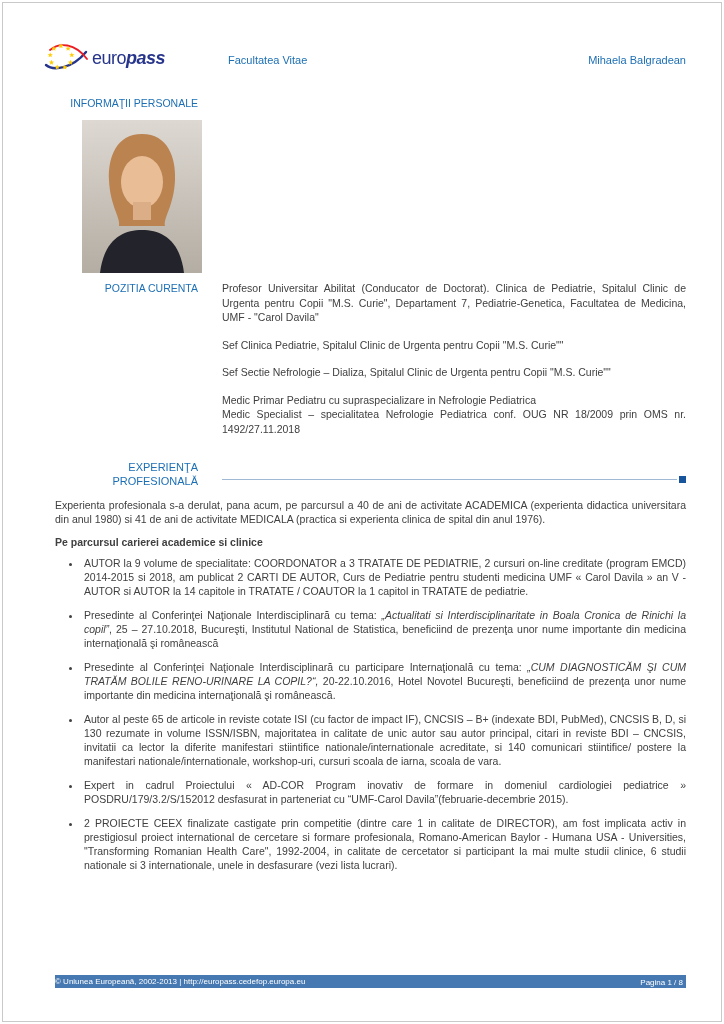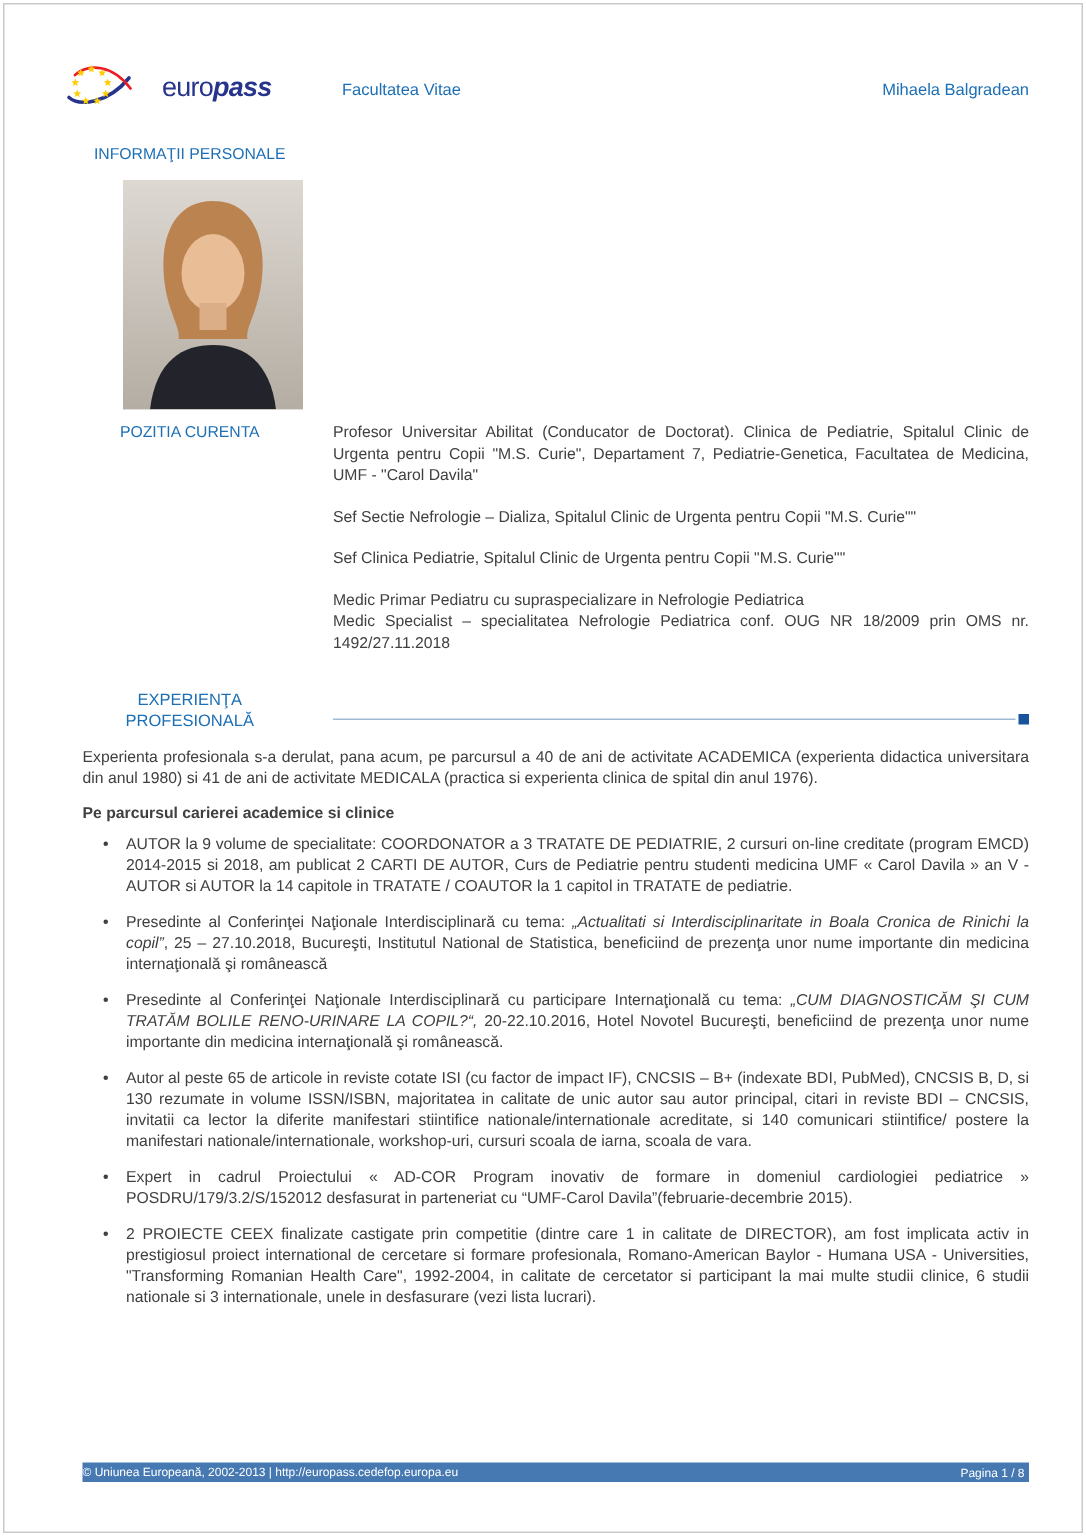--- a/index.html
+++ b/index.html
@@ -17,31 +17,31 @@
   body{
     width:724px;height:1024px;
     font-family:"Liberation Sans","DejaVu Sans",sans-serif;
     color:var(--ink);
   }
   .page{position:relative;width:724px;height:1024px;background:#fff;overflow:hidden}
   .page::after{content:"";position:absolute;inset:2px;border:1px solid #c9c9c9;pointer-events:none}
 
   
   .header{position:absolute;top:40px;left:44px;right:38px;height:40px}
-  .logo{position:absolute;left:0;top:0;display:flex;align-items:center;gap:20px}
+  .logo{position:absolute;left:0;top:0;display:flex;align-items:center;gap:4px}
   .logo-text{font-size:18px;color:var(--logo-ink);letter-spacing:-0.5px}
   .logo-euro{font-weight:400}
   .logo-pass{font-weight:700;font-style:italic}
   .doc-type{position:absolute;left:184px;top:14px;font-size:11px;color:var(--accent)}
   .owner{position:absolute;right:0;top:14px;font-size:11px;color:var(--accent)}
 
   
   .content{position:absolute;top:96px;left:55px;width:631px}
   .grid{display:grid;grid-template-columns:167px 1fr}
-  .col-label{padding-right:24px;text-align:center}
+  .col-label{padding-right:24px;text-align:right}
   .label{color:var(--accent);font-size:10.5px;line-height:14px}
   .row-personal{align-items:baseline;margin-bottom:10px}
   .name{font-size:13.5px;font-weight:700;color:#3a3a3a}
 
   .photo-cell{text-align:left}
   .photo{width:120px;height:153px;margin-left:27px;overflow:hidden;background:#cfc9c1}
   .photo svg{display:block;width:100%;height:100%}
   .row-photo{margin-bottom:8px}
 
   .par{font-size:10.5px;line-height:14.5px;text-align:justify;margin-bottom:13px}
@@ -118,22 +118,22 @@
           </svg>
         </div>
       </div>
       <div></div>
     </div>
 
     <div class="grid">
       <div class="col-label label">POZITIA CURENTA</div>
       <div>
         <p class="par"><span class="b">Profesor Universitar Abilitat </span><span>(Conducator de Doctorat). Clinica de Pediatrie, Spitalul Clinic de Urgenta pentru Copii "M.S. Curie", Departament 7, Pediatrie-Genetica, Facultatea de Medicina, UMF - "Carol Davila"</span></p>
+        <p class="par"><span class="b">Sef  Clinica Pediatrie, </span><span>Spitalul Clinic de Urgenta pentru Copii "M.S. Curie"</span><span class="b">"</span></p>
         <p class="par"><span class="b">Sef  Sectie Nefrologie – Dializa, </span><span>Spitalul Clinic de Urgenta pentru Copii "M.S. Curie"</span><span class="b">"</span></p>
-        <p class="par"><span class="b">Sef  Clinica Pediatrie, </span><span>Spitalul Clinic de Urgenta pentru Copii "M.S. Curie"</span><span class="b">"</span></p>
         <p class="par"><span class="b">Medic Primar Pediatru </span><span> cu supraspecializare in </span><span class="b">Nefrologie Pediatrica</span><br><span class="b">Medic Specialist – </span><span>specialitatea </span><span class="b">Nefrologie Pediatrica </span><span>conf. OUG NR 18/2009 prin OMS nr. 1492/27.11.2018</span></p>
       </div>
     </div>
 
     <div class="grid exp-head">
       <div class="col-label label exp-label">EXPERIENŢA PROFESIONALĂ</div>
       <div class="exp-rule">
         <span class="rule-line"></span>
         <span class="rule-endcap"></span>
       </div>

